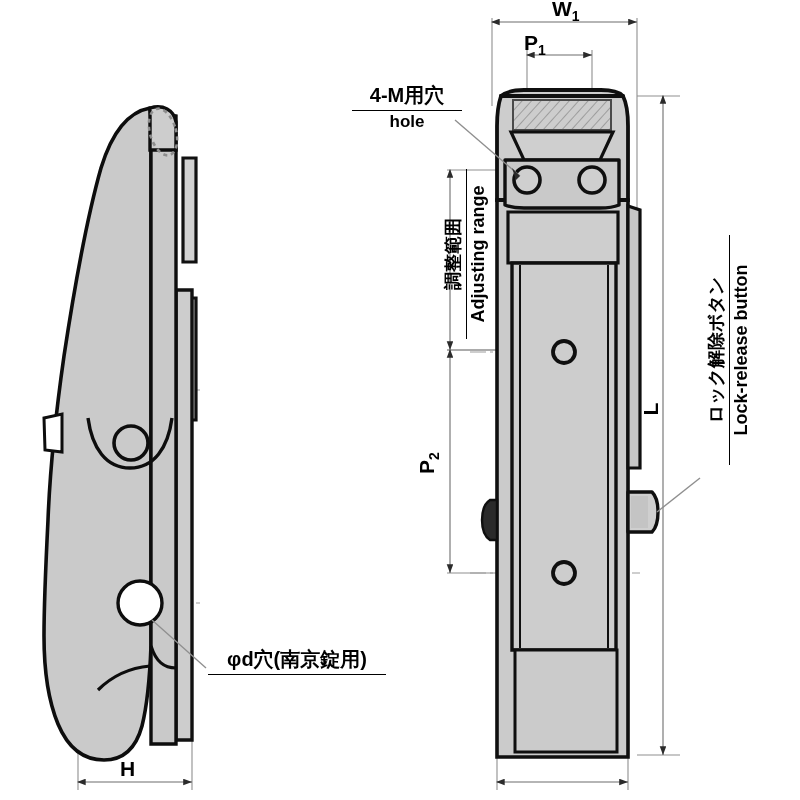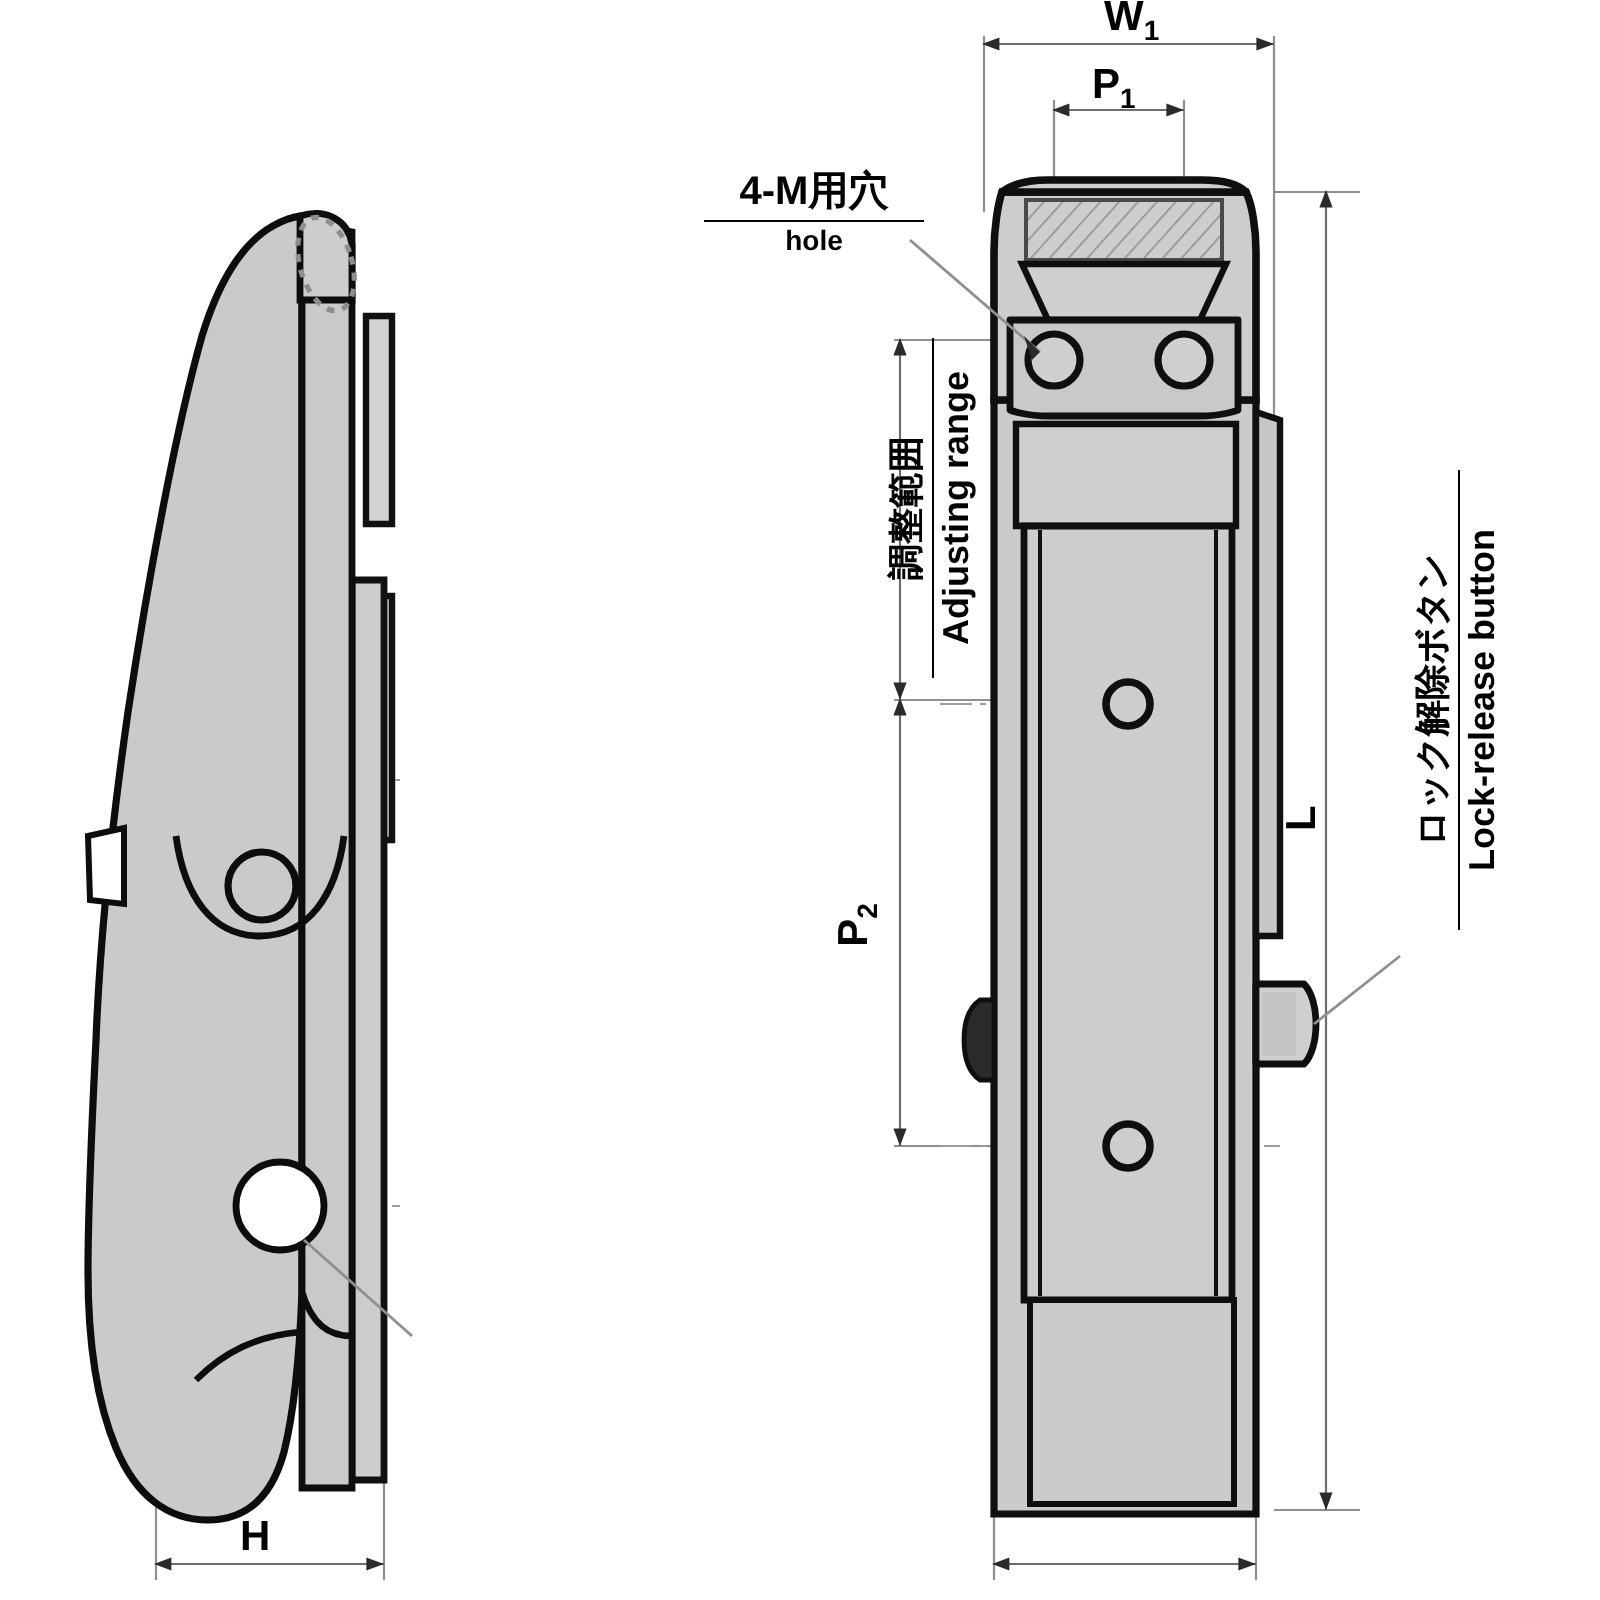--- a/index.html
+++ b/index.html
@@ -38,21 +38,21 @@
   }
   .dim-lbl sub {
     font-size: 14px;
     font-weight: bold;
   }
   .note-jp {
     font-size: 20px;
     font-weight: bold;
   }
   .note-en {
-    font-size: 14px;
+    font-size: 17px;
     font-weight: bold;
   }
   .note-block {
     position: absolute;
     text-align: center;
   }
   .note-block .jp {
     display: block;
     border-bottom: 1.6px solid #000;
     padding-bottom: 1px;
@@ -237,21 +237,21 @@
 
       <line x1="455" y1="120" x2="520" y2="176" stroke="#8f8f8f" stroke-width="1.4"></line>
       <path d="M520,176 L512,168 L516,180 Z" fill="#2b2b2b"></path>
     </g>
   </svg>
 
   <div class="lbl dim-lbl" style="left:552px; top:-2px;">
     <span>W</span><sub>1</sub>
   </div>
 
-  <div class="lbl dim-lbl" style="left:546px; top:32px;">
+  <div class="lbl dim-lbl" style="left:524px; top:32px;">
     <span>P</span><sub>1</sub>
   </div>
 
   <div class="lbl dim-lbl" style="left:545px; top:799px;">
     <span>W</span><sub>2</sub>
   </div>
 
   <div class="lbl dim-lbl" style="left:120px; top:758px;">
     <span>H</span>
   </div>
@@ -263,20 +263,21 @@
   <div class="lbl dim-lbl rot90" style="left:645px; top:398px;">
     <span>L</span>
   </div>
 
   <div class="note-block" style="left:352px; top:82px; width:110px;">
     <span class="note-jp jp">4-M用穴</span>
     <span class="note-en en">hole</span>
   </div>
 
   <div class="note-block" style="left:208px; top:646px; width:178px;">
+    <span class="note-jp jp">φd穴(南京錠用)</span>
   </div>
 
   <div class="vert-note" style="left:380px; top:230px; width:170px;">
     <span class="jp">調整範囲</span>
     <span class="en">Adjusting range</span>
   </div>
 
   <div class="vert-note" style="left:613px; top:326px; width:230px;">
     <span class="jp">ロック解除ボタン</span>
     <span class="en">Lock-release button</span>

